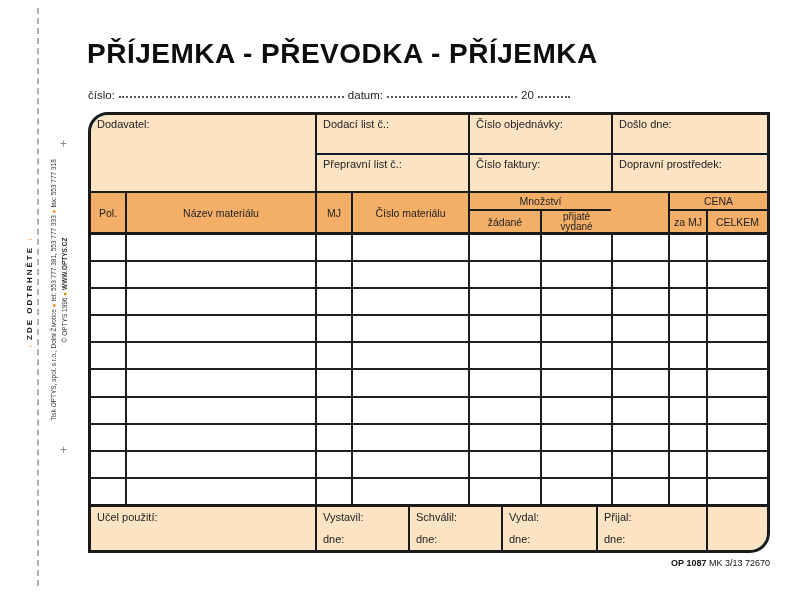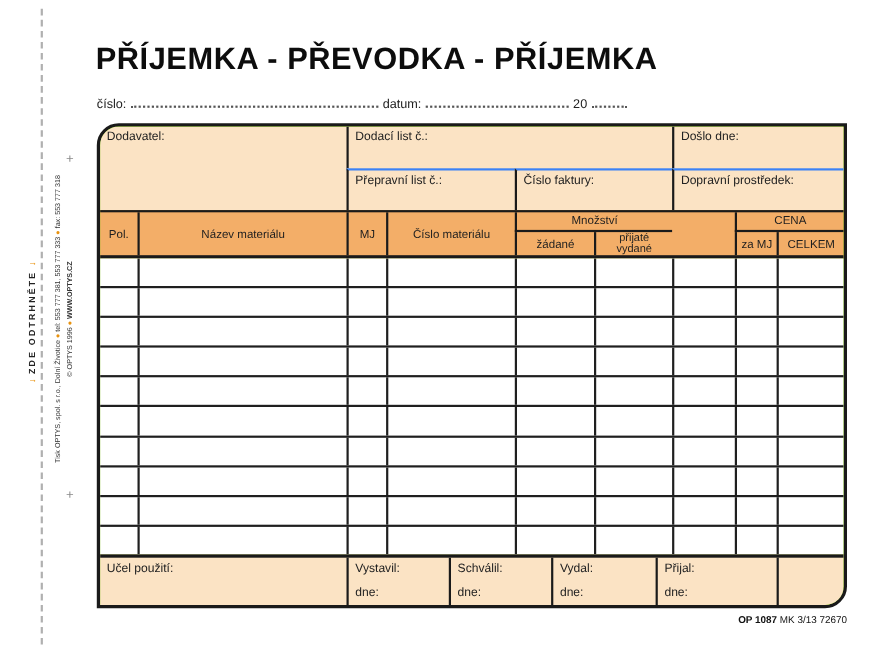--- a/index.html
+++ b/index.html
@@ -25,29 +25,29 @@
   .title{position:absolute;left:87px;top:38px;font-size:28px;font-weight:bold;
          color:#0d0d0d;letter-spacing:0.5px;}
   .meta{position:absolute;left:88px;top:89px;width:500px;display:flex;
         align-items:flex-end;font-size:11.5px;color:#222;}
   .dotfill{border-bottom:2px dotted #555;height:0;margin:0 4px 3px 4px;}
   .f1{width:225px;}.f2{width:130px;}.f3{width:32px;}
 
   
   .panel{position:absolute;left:88px;top:112px;width:682px;height:441px;
          box-sizing:border-box;border:3px solid #1a1a1a;
-         border-radius:20px 0 20px 0;overflow:hidden;background:#84cc16;
+         border-radius:20px 0 20px 0;overflow:hidden;background:#14b8a6;
          display:flex;flex-direction:column;}
 
   .info-grid{height:76px;display:grid;grid-template-columns:224px 153px 143px 1fr;
              grid-template-rows:38px 38px;background:#fbe3c4;}
   .ig-cell{box-sizing:border-box;padding:3px 6px;font-size:11px;color:#222;
            border-left:2px solid #1a1a1a;}
   .ig-first{border-left:none;grid-row:1/3;}
-  .ig-row2{border-top:2px solid #3b82f6;}
+  .ig-row2{border-top:2px solid #0f172a;}
 
   .cols{display:grid;grid-template-columns:34px 190px 36px 117px 72px 71px 57px 38px 1fr;}
   .thead{height:44px;box-sizing:border-box;border-top:2px solid #1a1a1a;
          border-bottom:3px solid #1a1a1a;background:#f3ae68;
          grid-template-rows:18px 21px;}
   .th{box-sizing:border-box;display:flex;align-items:center;justify-content:center;
       font-size:10.5px;color:#1f1f1f;text-align:center;border-left:2px solid #1a1a1a;}
   .th.span2{grid-row:1/3;}
   .th.noleft{border-left:none;}
   .th.group{grid-row:1;border-bottom:2px solid #1a1a1a;}
@@ -110,20 +110,21 @@
     <span class="dotfill f2"></span>
     <span>20</span>
     <span class="dotfill f3"></span>
   </div>
 
   <div class="panel">
 
     <div class="info-grid">
       <div class="ig-cell ig-first">Dodavatel:</div>
       <div class="ig-cell" style="grid-column:2;grid-row:1;">Dodací list č.:</div>
+      <div class="ig-cell" style="grid-column:3;grid-row:1;">Číslo objednávky:</div>
       <div class="ig-cell" style="grid-column:4;grid-row:1;">Došlo dne:</div>
       <div class="ig-cell ig-row2" style="grid-column:2;grid-row:2;">Přepravní list č.:</div>
       <div class="ig-cell ig-row2" style="grid-column:3;grid-row:2;">Číslo faktury:</div>
       <div class="ig-cell ig-row2" style="grid-column:4;grid-row:2;">Dopravní prostředek:</div>
     </div>
 
     <div class="cols thead">
       <div class="th span2 noleft" style="grid-column:1;">Pol.</div>
       <div class="th span2" style="grid-column:2;">Název materiálu</div>
       <div class="th span2" style="grid-column:3;">MJ</div>

